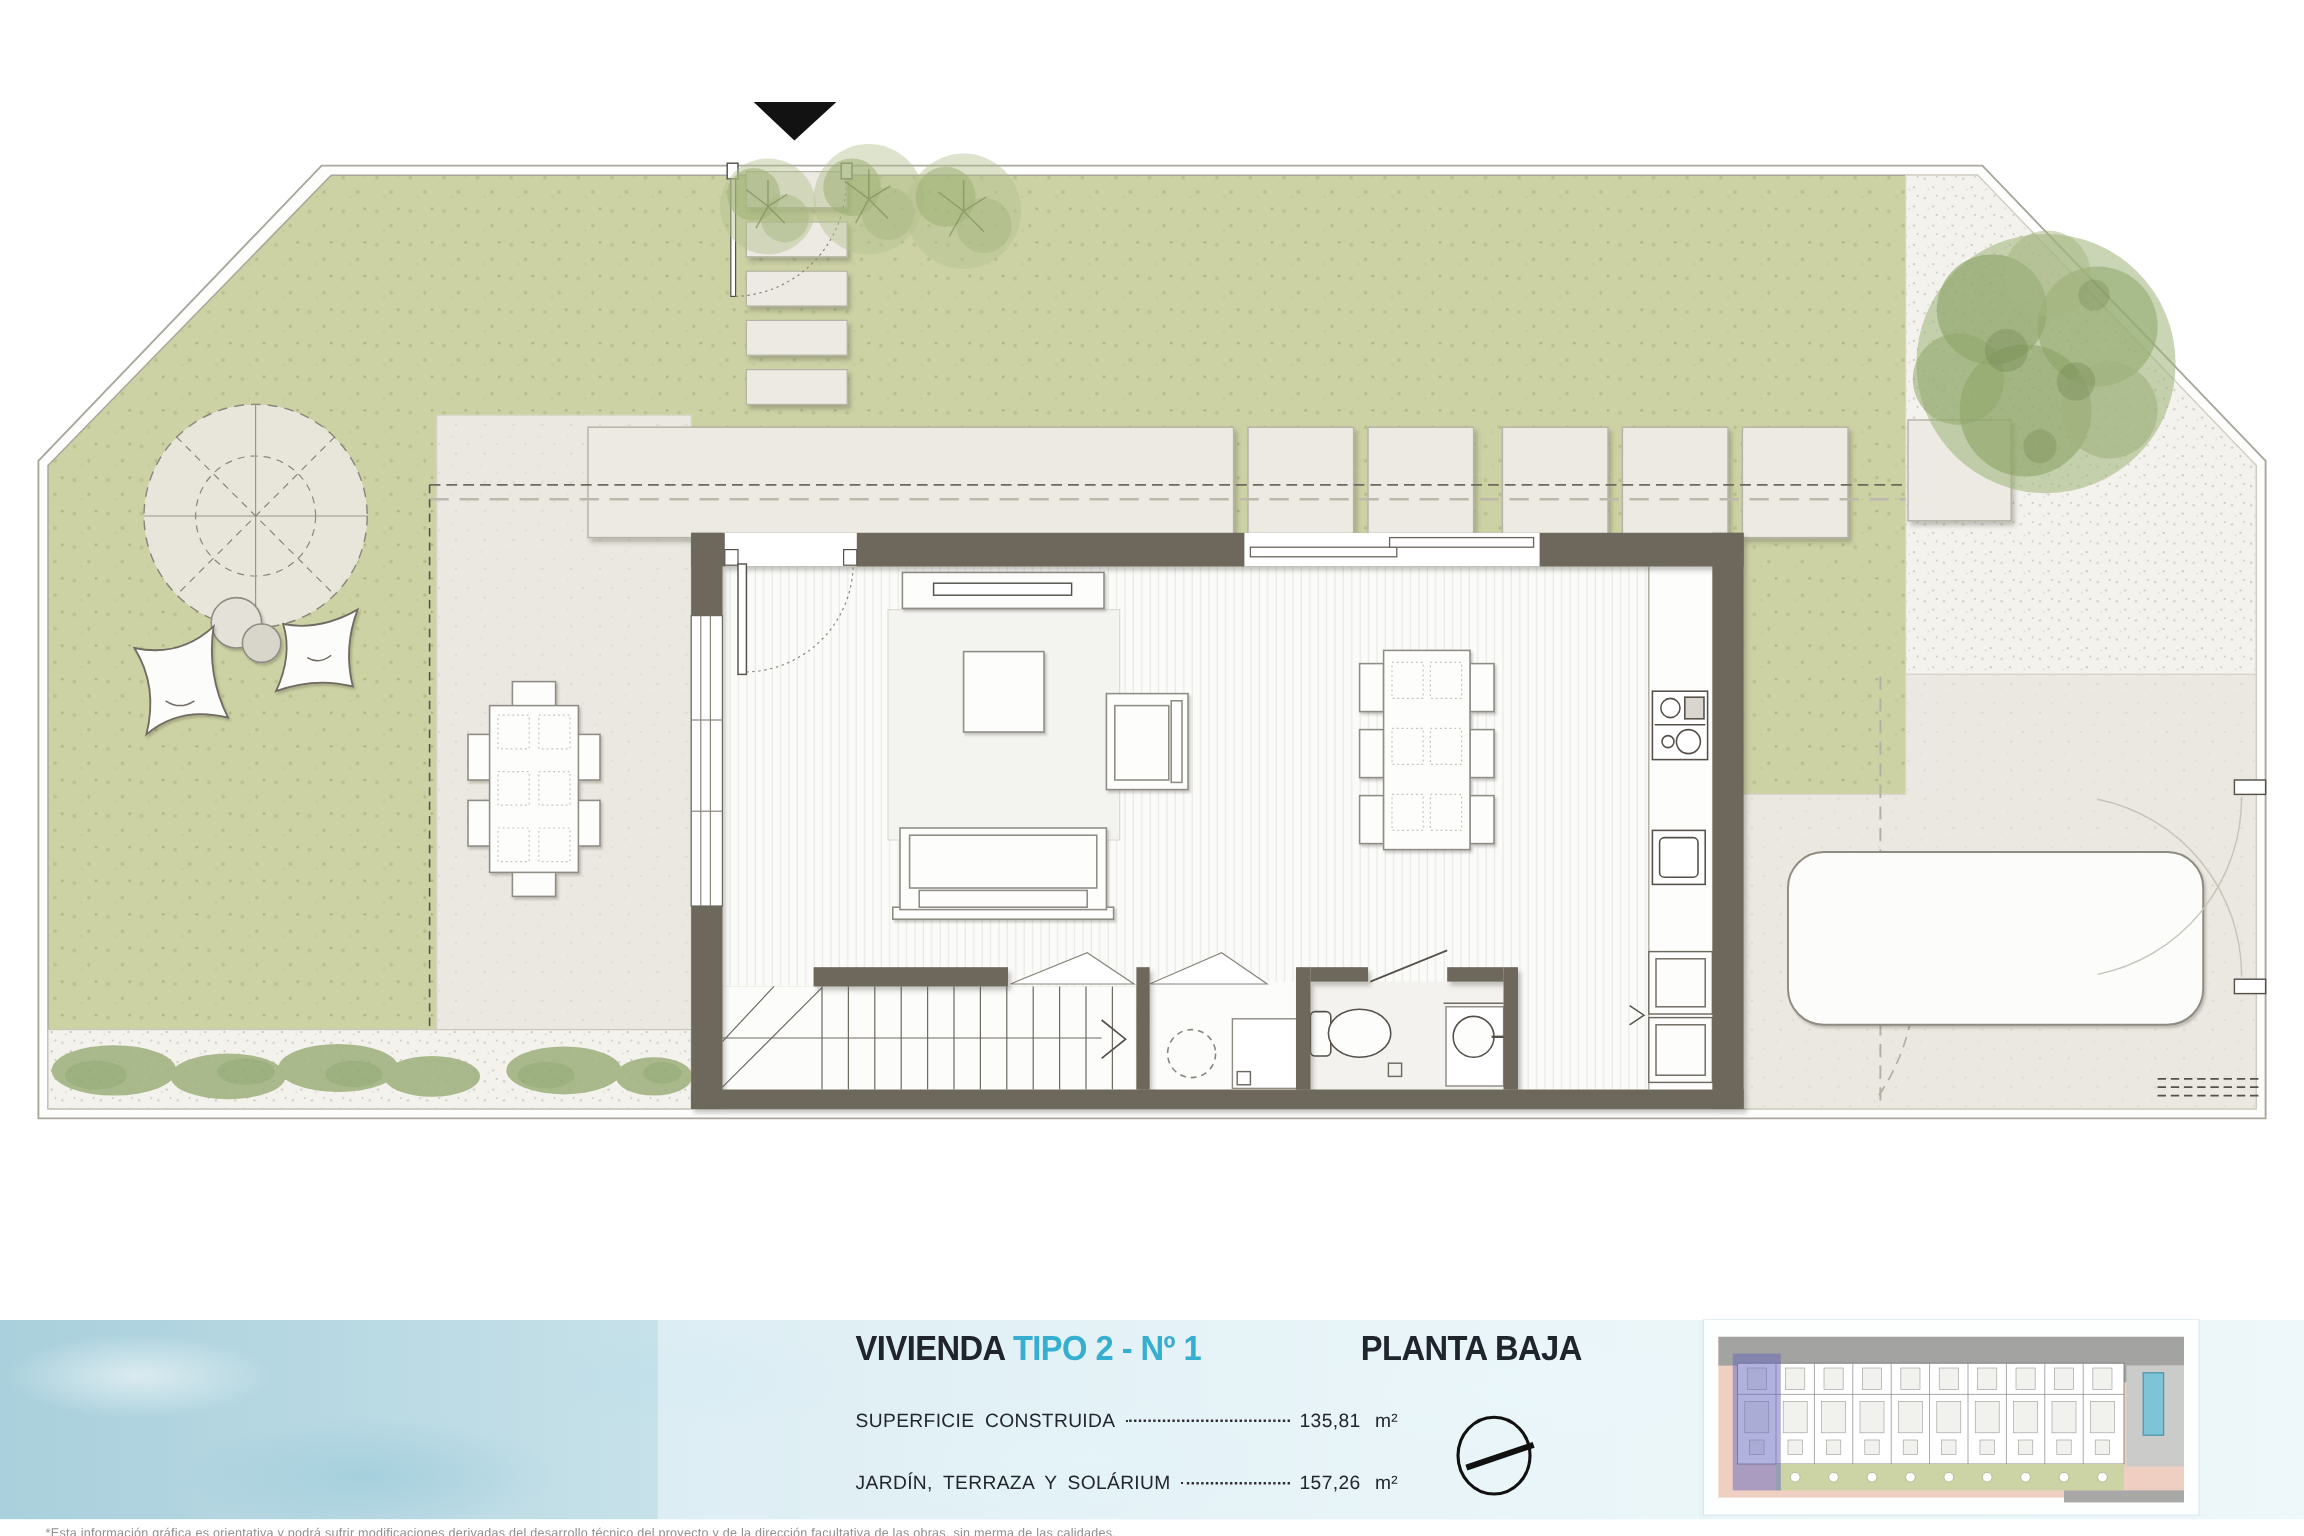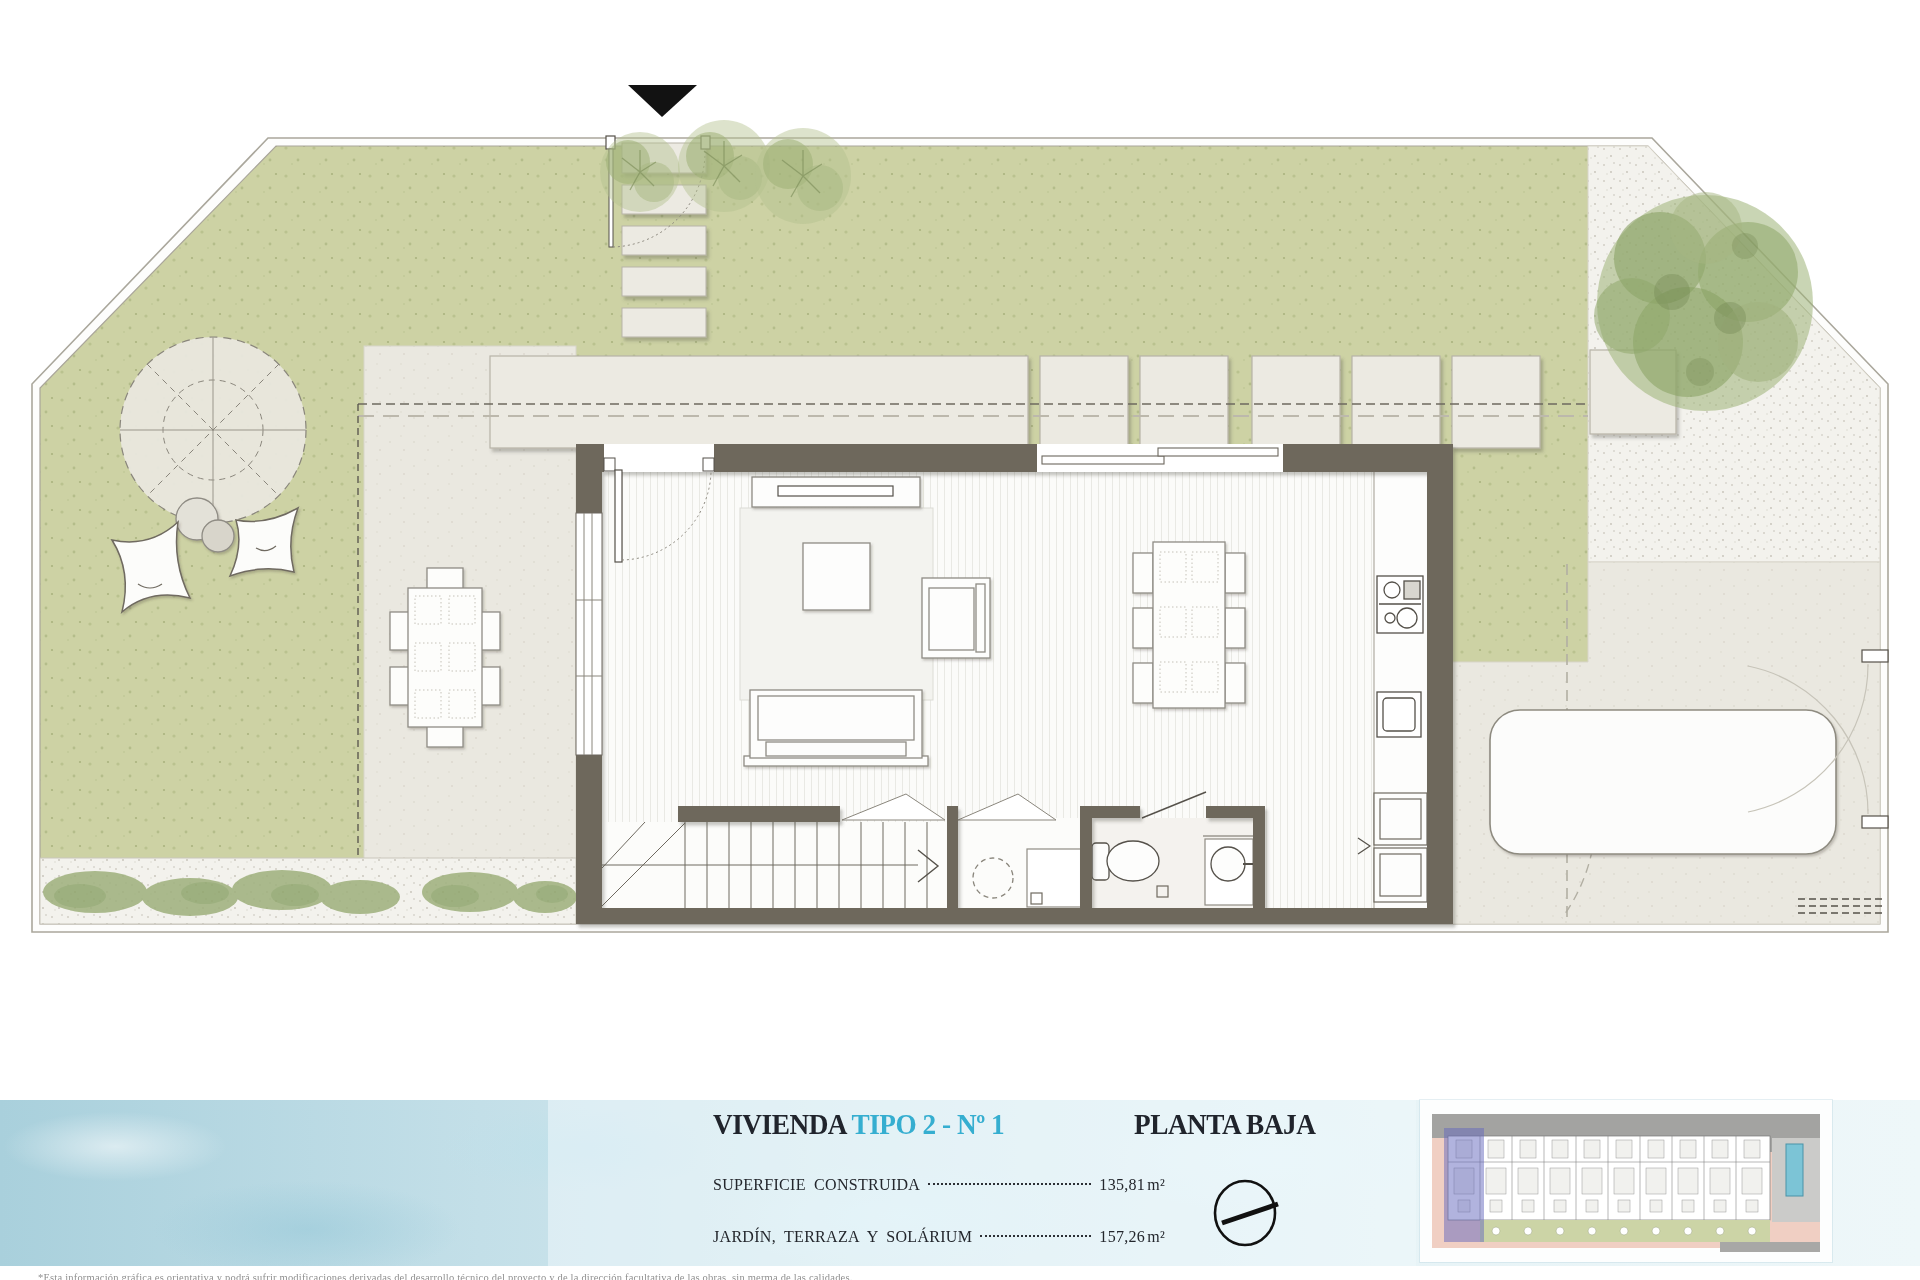--- a/index.html
+++ b/index.html
@@ -1,17 +1,17 @@
 <!DOCTYPE html>
 <html><head>
 <meta charset="utf-8">
 <style>
   html,body{margin:0;padding:0;background:#fff;}
   .page{position:relative;width:1920px;height:1280px;background:#ffffff;overflow:hidden;
-        font-family:Liberation Serif, serif;}
+        font-family:Liberation Sans, sans-serif;}
   .plan-svg{position:absolute;left:0;top:0;}
 
   
   .titlebar{position:absolute;left:0;top:1096px;width:1920px;height:166px;
     background:
       radial-gradient(160px 50px at 6% 28%, rgba(255,255,255,.55), transparent 70%),
       radial-gradient(220px 70px at 16% 78%, rgba(150,200,216,.55), transparent 70%),
       radial-gradient(200px 60px at 30% 30%, rgba(190,224,234,.7), transparent 70%),
       radial-gradient(260px 80px at 47% 70%, rgba(216,240,246,.8), transparent 70%),
       radial-gradient(240px 80px at 66% 35%, rgba(228,244,249,.9), transparent 70%),
@@ -22,21 +22,21 @@
   .tb-title{position:absolute;left:713px;top:1108px;font-size:29px;font-weight:bold;
     color:#20242c;letter-spacing:-.5px;transform:scaleX(.94);transform-origin:left top;white-space:nowrap;}
   .tb-title .accent{color:#35aed0;}
   .tb-floor{position:absolute;left:1134px;top:1108px;font-size:29px;font-weight:bold;
     color:#20242c;letter-spacing:-.5px;transform:scaleX(.94);transform-origin:left top;white-space:nowrap;}
   .area-row{position:absolute;left:713px;width:452px;display:flex;align-items:center;
     color:#23262c;font-size:16px;letter-spacing:.3px;white-space:nowrap;}
   .area-row .lbl{word-spacing:4px;}
   .area-row .dots{flex:1;border-bottom:2px dotted #2c2f35;margin:0 8px 3px 8px;min-width:30px;}
   .area-row .val{font-size:16px;}
-  .area-row .unit{margin-left:2px;}
+  .area-row .unit{margin-left:12px;}
   .row1{top:1176px;}
   .row2{top:1228px;}
   .compass{position:absolute;left:1212px;top:1178px;width:68px;height:70px;}
   .thumb{position:absolute;left:1420px;top:1100px;width:412px;height:162px;background:#fdfefe;
     box-shadow:0 0 0 1px rgba(180,210,220,.35);}
   .footnote{position:absolute;left:38px;top:1272px;width:1560px;font-size:10.5px;color:#8f8f8f;
     letter-spacing:.2px;white-space:nowrap;}
 </style>
 </head>
 <body>

